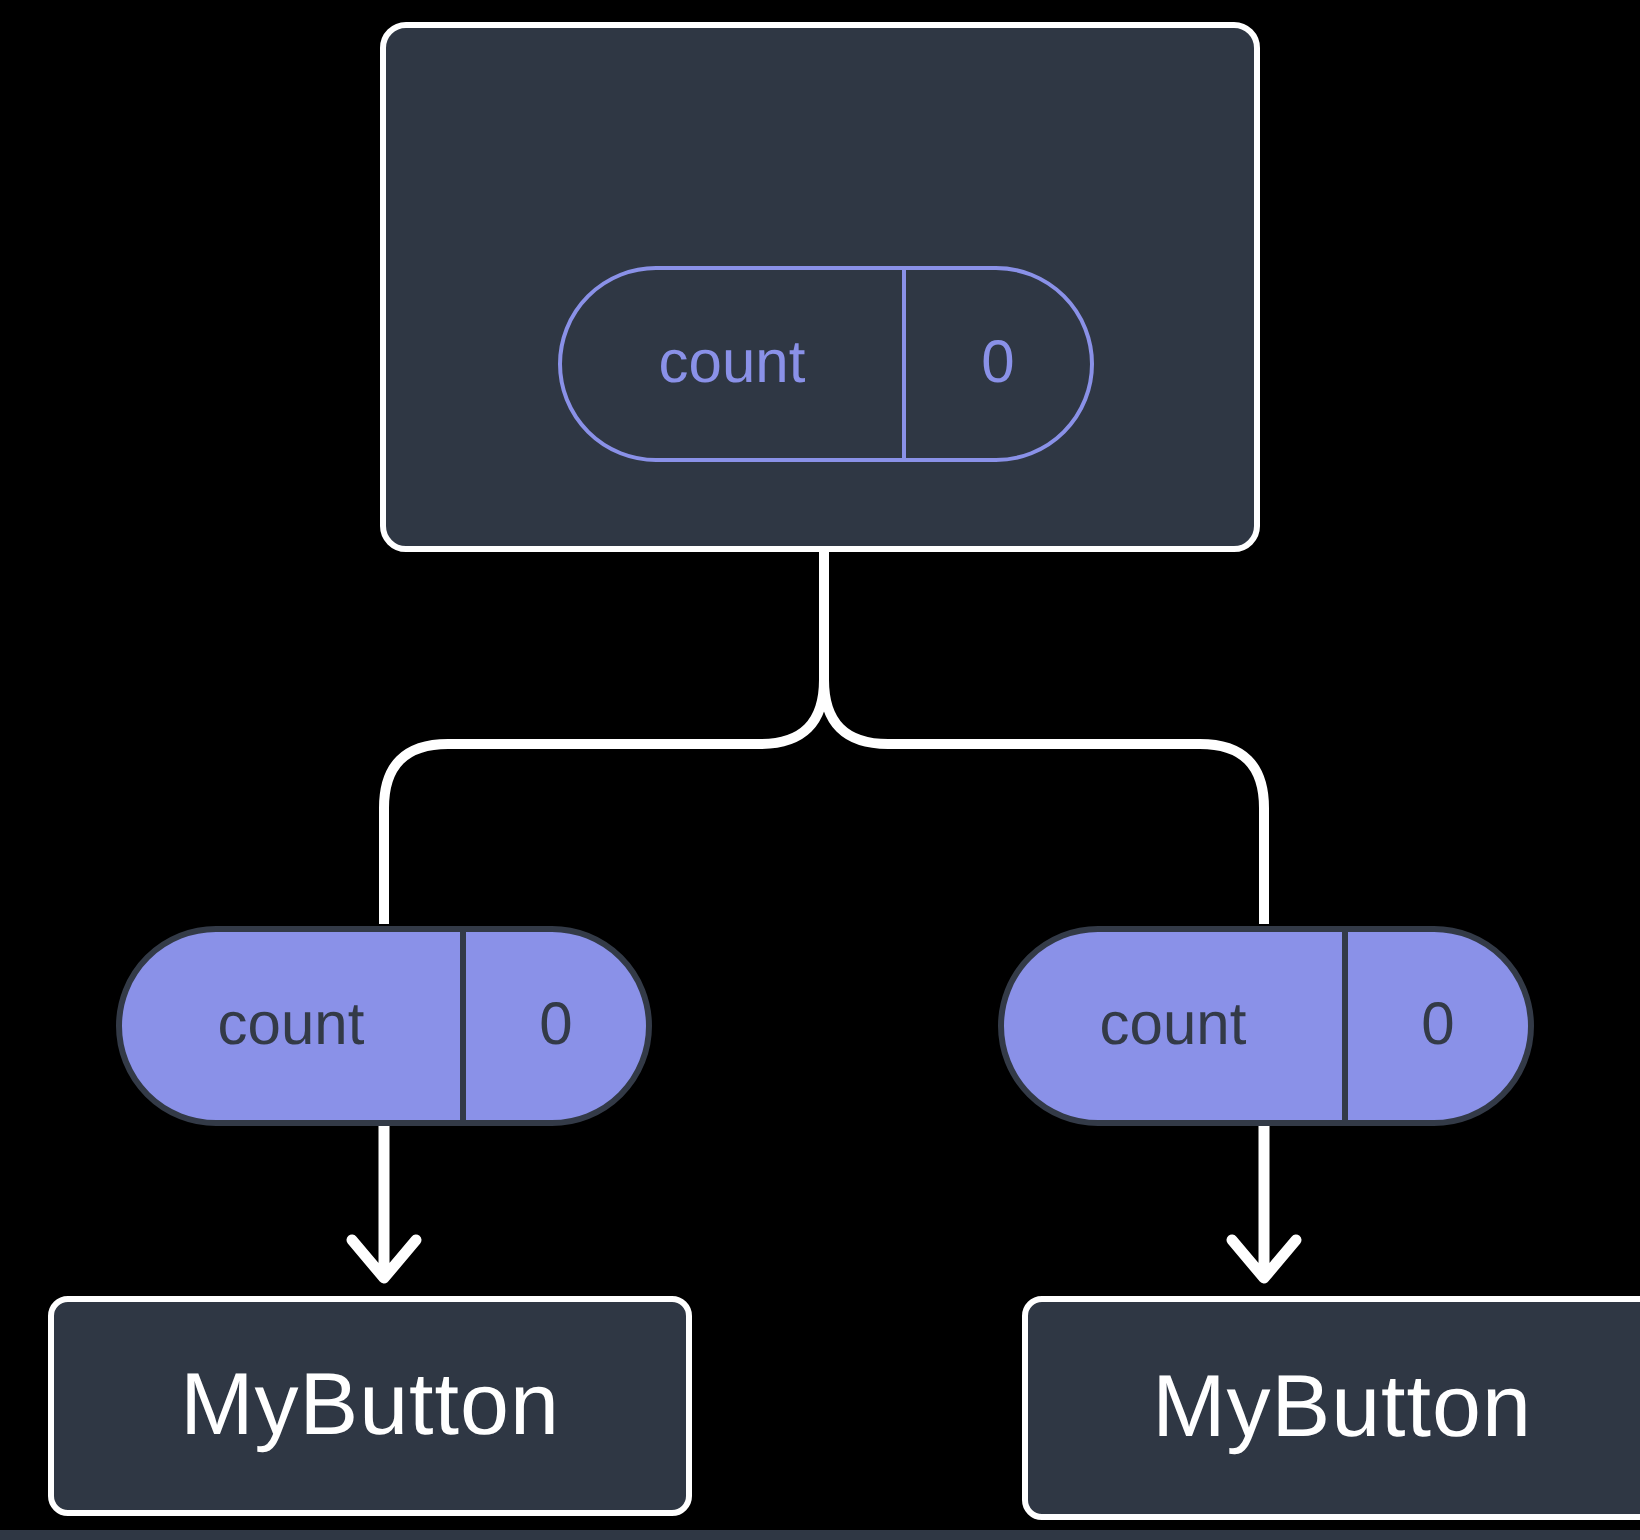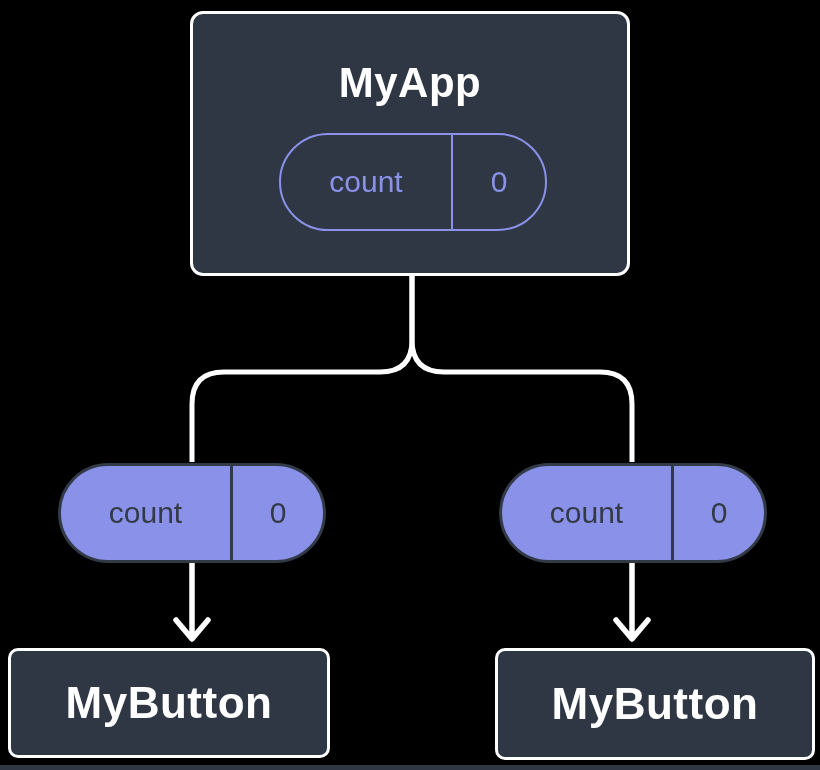--- a/index.html
+++ b/index.html
@@ -25,21 +25,21 @@
   }
   .node-root{left:190px;top:11px;width:440px;height:265px;border-radius:13px;}
   .node-root .node-title{
     position:absolute;top:46px;left:0;width:100%;
     text-align:center;font-size:42px;font-weight:600;line-height:1.1;
     letter-spacing:0.5px;
   }
   .node-leaf{
     border-radius:10px;
     display:flex;align-items:center;justify-content:center;
-    font-size:44px;font-weight:700;letter-spacing:0.5px;
+    font-size:44px;font-weight:400;letter-spacing:0.5px;margin-left:16px;
   }
   .node-leaf-left{left:8px;top:648px;width:322px;height:110px;}
   .node-leaf-right{left:495px;top:648px;width:320px;height:112px;}
 
   .pill{
     position:absolute;
     display:flex;align-items:stretch;
     border-radius:60px;
     font-size:30px;line-height:1;
   }
@@ -77,21 +77,20 @@
 <div class="canvas">
 
   <svg class="edges" viewBox="0 0 820 770" fill="none" xmlns="http://www.w3.org/2000/svg">
     <path d="M 412 276 L 412 340 Q 412 372 380 372 L 224 372 Q 192 372 192 404 L 192 462" stroke="#FFFFFF" stroke-width="5"></path>
     <path d="M 412 276 L 412 340 Q 412 372 444 372 L 600 372 Q 632 372 632 404 L 632 462" stroke="#FFFFFF" stroke-width="5"></path>
     <path d="M 192 562 L 192 636 M 176 620 L 192 639 L 208 620" stroke="#FFFFFF" stroke-width="5.5" stroke-linecap="round" stroke-linejoin="round"></path>
     <path d="M 632 562 L 632 636 M 616 620 L 632 639 L 648 620" stroke="#FFFFFF" stroke-width="5.5" stroke-linecap="round" stroke-linejoin="round"></path>
   </svg>
 
   <div class="node node-root">
-    <div class="node-title">MyApp</div>
     <div class="pill pill-outline">
       <span class="pill-name">count</span>
       <span class="pill-value">0</span>
     </div>
   </div>
 
   <div class="pill pill-solid pill-solid-left">
     <span class="pill-name">count</span>
     <span class="pill-value">0</span>
   </div>

